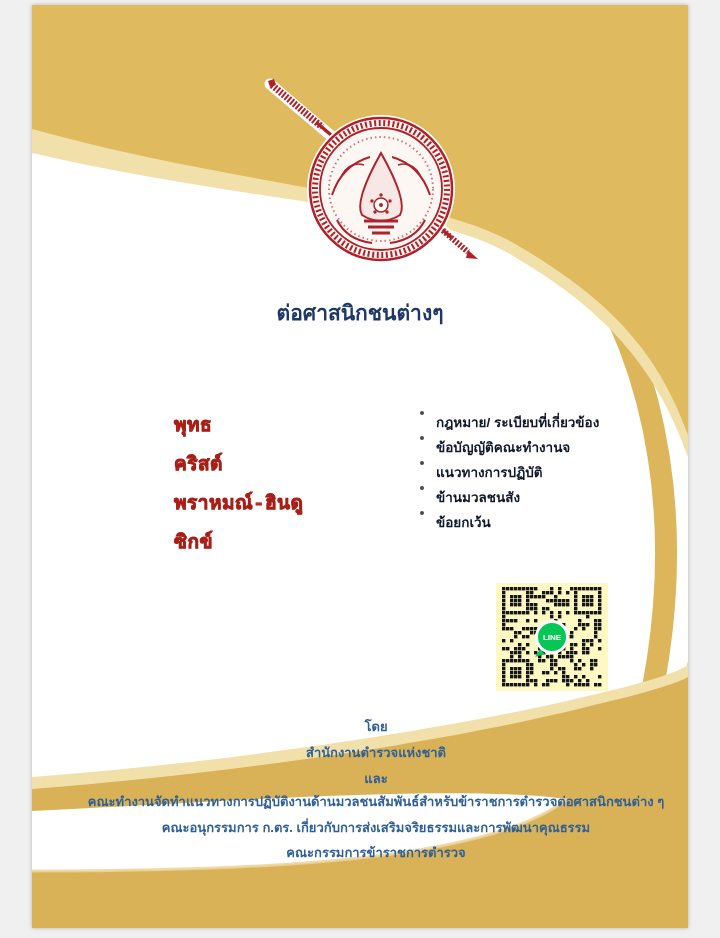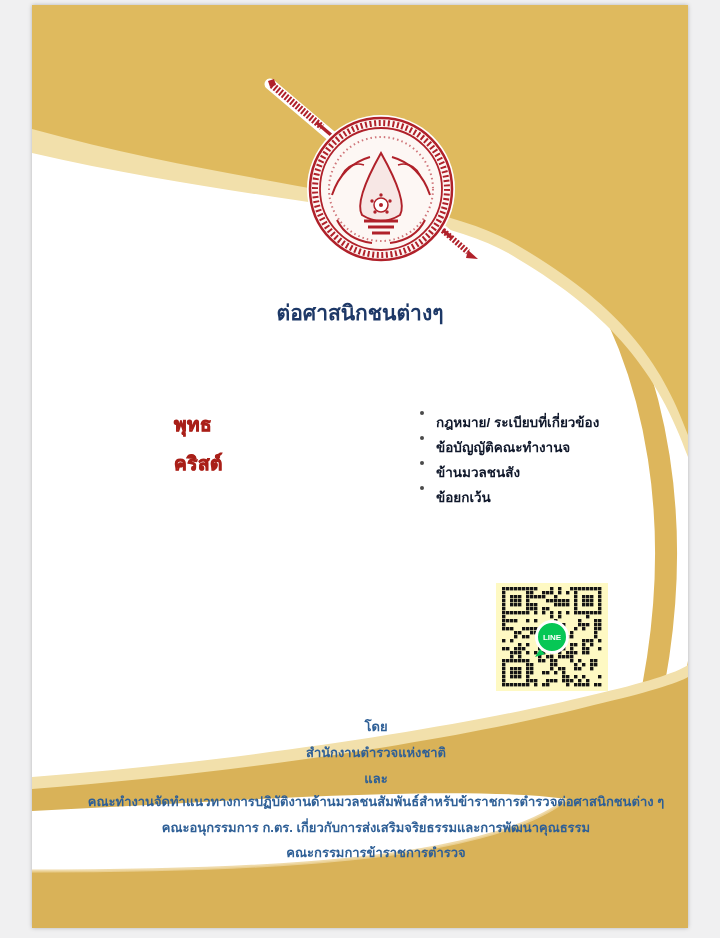--- a/index.html
+++ b/index.html
@@ -92,30 +92,36 @@
       </g>
     </svg>
 
     <div class="layer title">
       <div>ต่อศาสนิกชนต่างๆ</div>
     </div>
 
     <div class="layer rel-list">
       <div class="rel-item">พุทธ</div>
       <div class="rel-item">คริสต์</div>
+      <div class="rel-item">พราหมณ์-ฮินดู</div>
+      <div class="rel-item">ซิกข์</div>
     </div>
 
     <div class="layer topic-list">
       <div class="topic-item">
         <span class="bullet"></span>
         <span>กฎหมาย/ ระเบียบที่เกี่ยวข้อง</span>
       </div>
       <div class="topic-item">
         <span class="bullet"></span>
         <span>ข้อบัญญัติคณะทำงานจ</span>
+      </div>
+      <div class="topic-item">
+        <span class="bullet"></span>
+        <span>แนวทางการปฏิบัติ</span>
       </div>
       <div class="topic-item">
         <span class="bullet"></span>
         <span>ข้านมวลชนสัง</span>
       </div>
       <div class="topic-item">
         <span class="bullet"></span>
         <span>ข้อยกเว้น</span>
       </div>
     </div>

